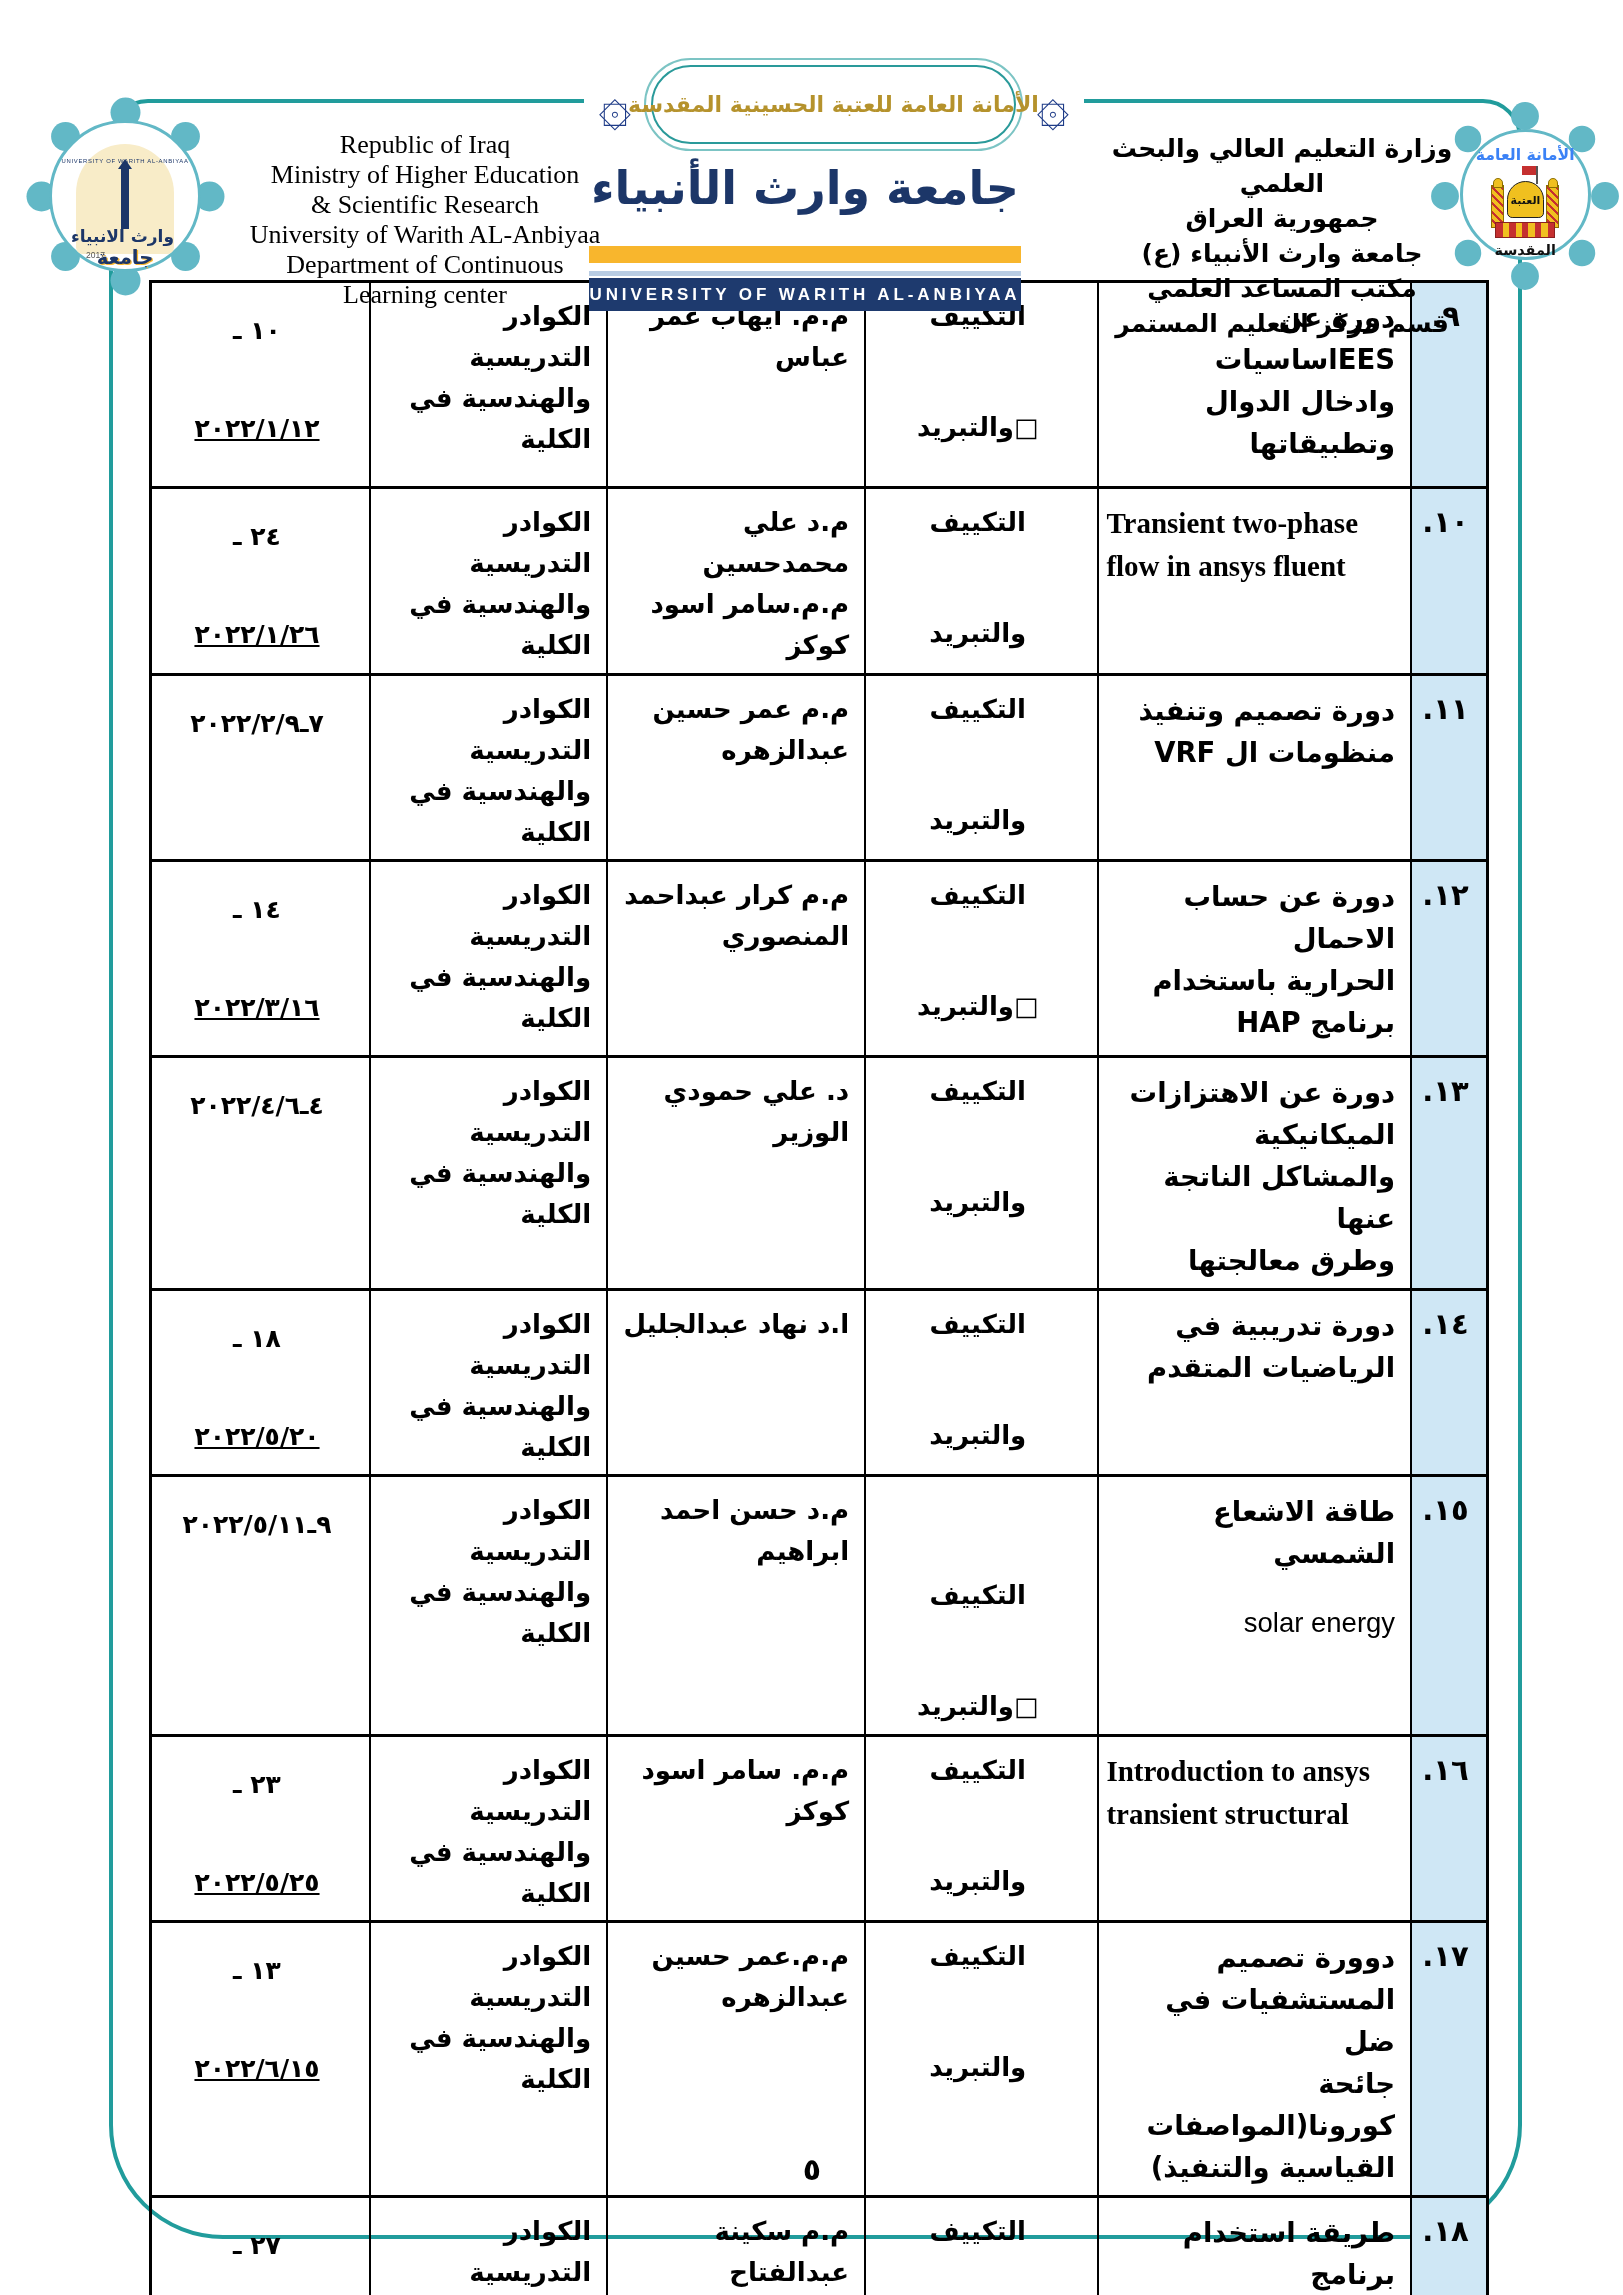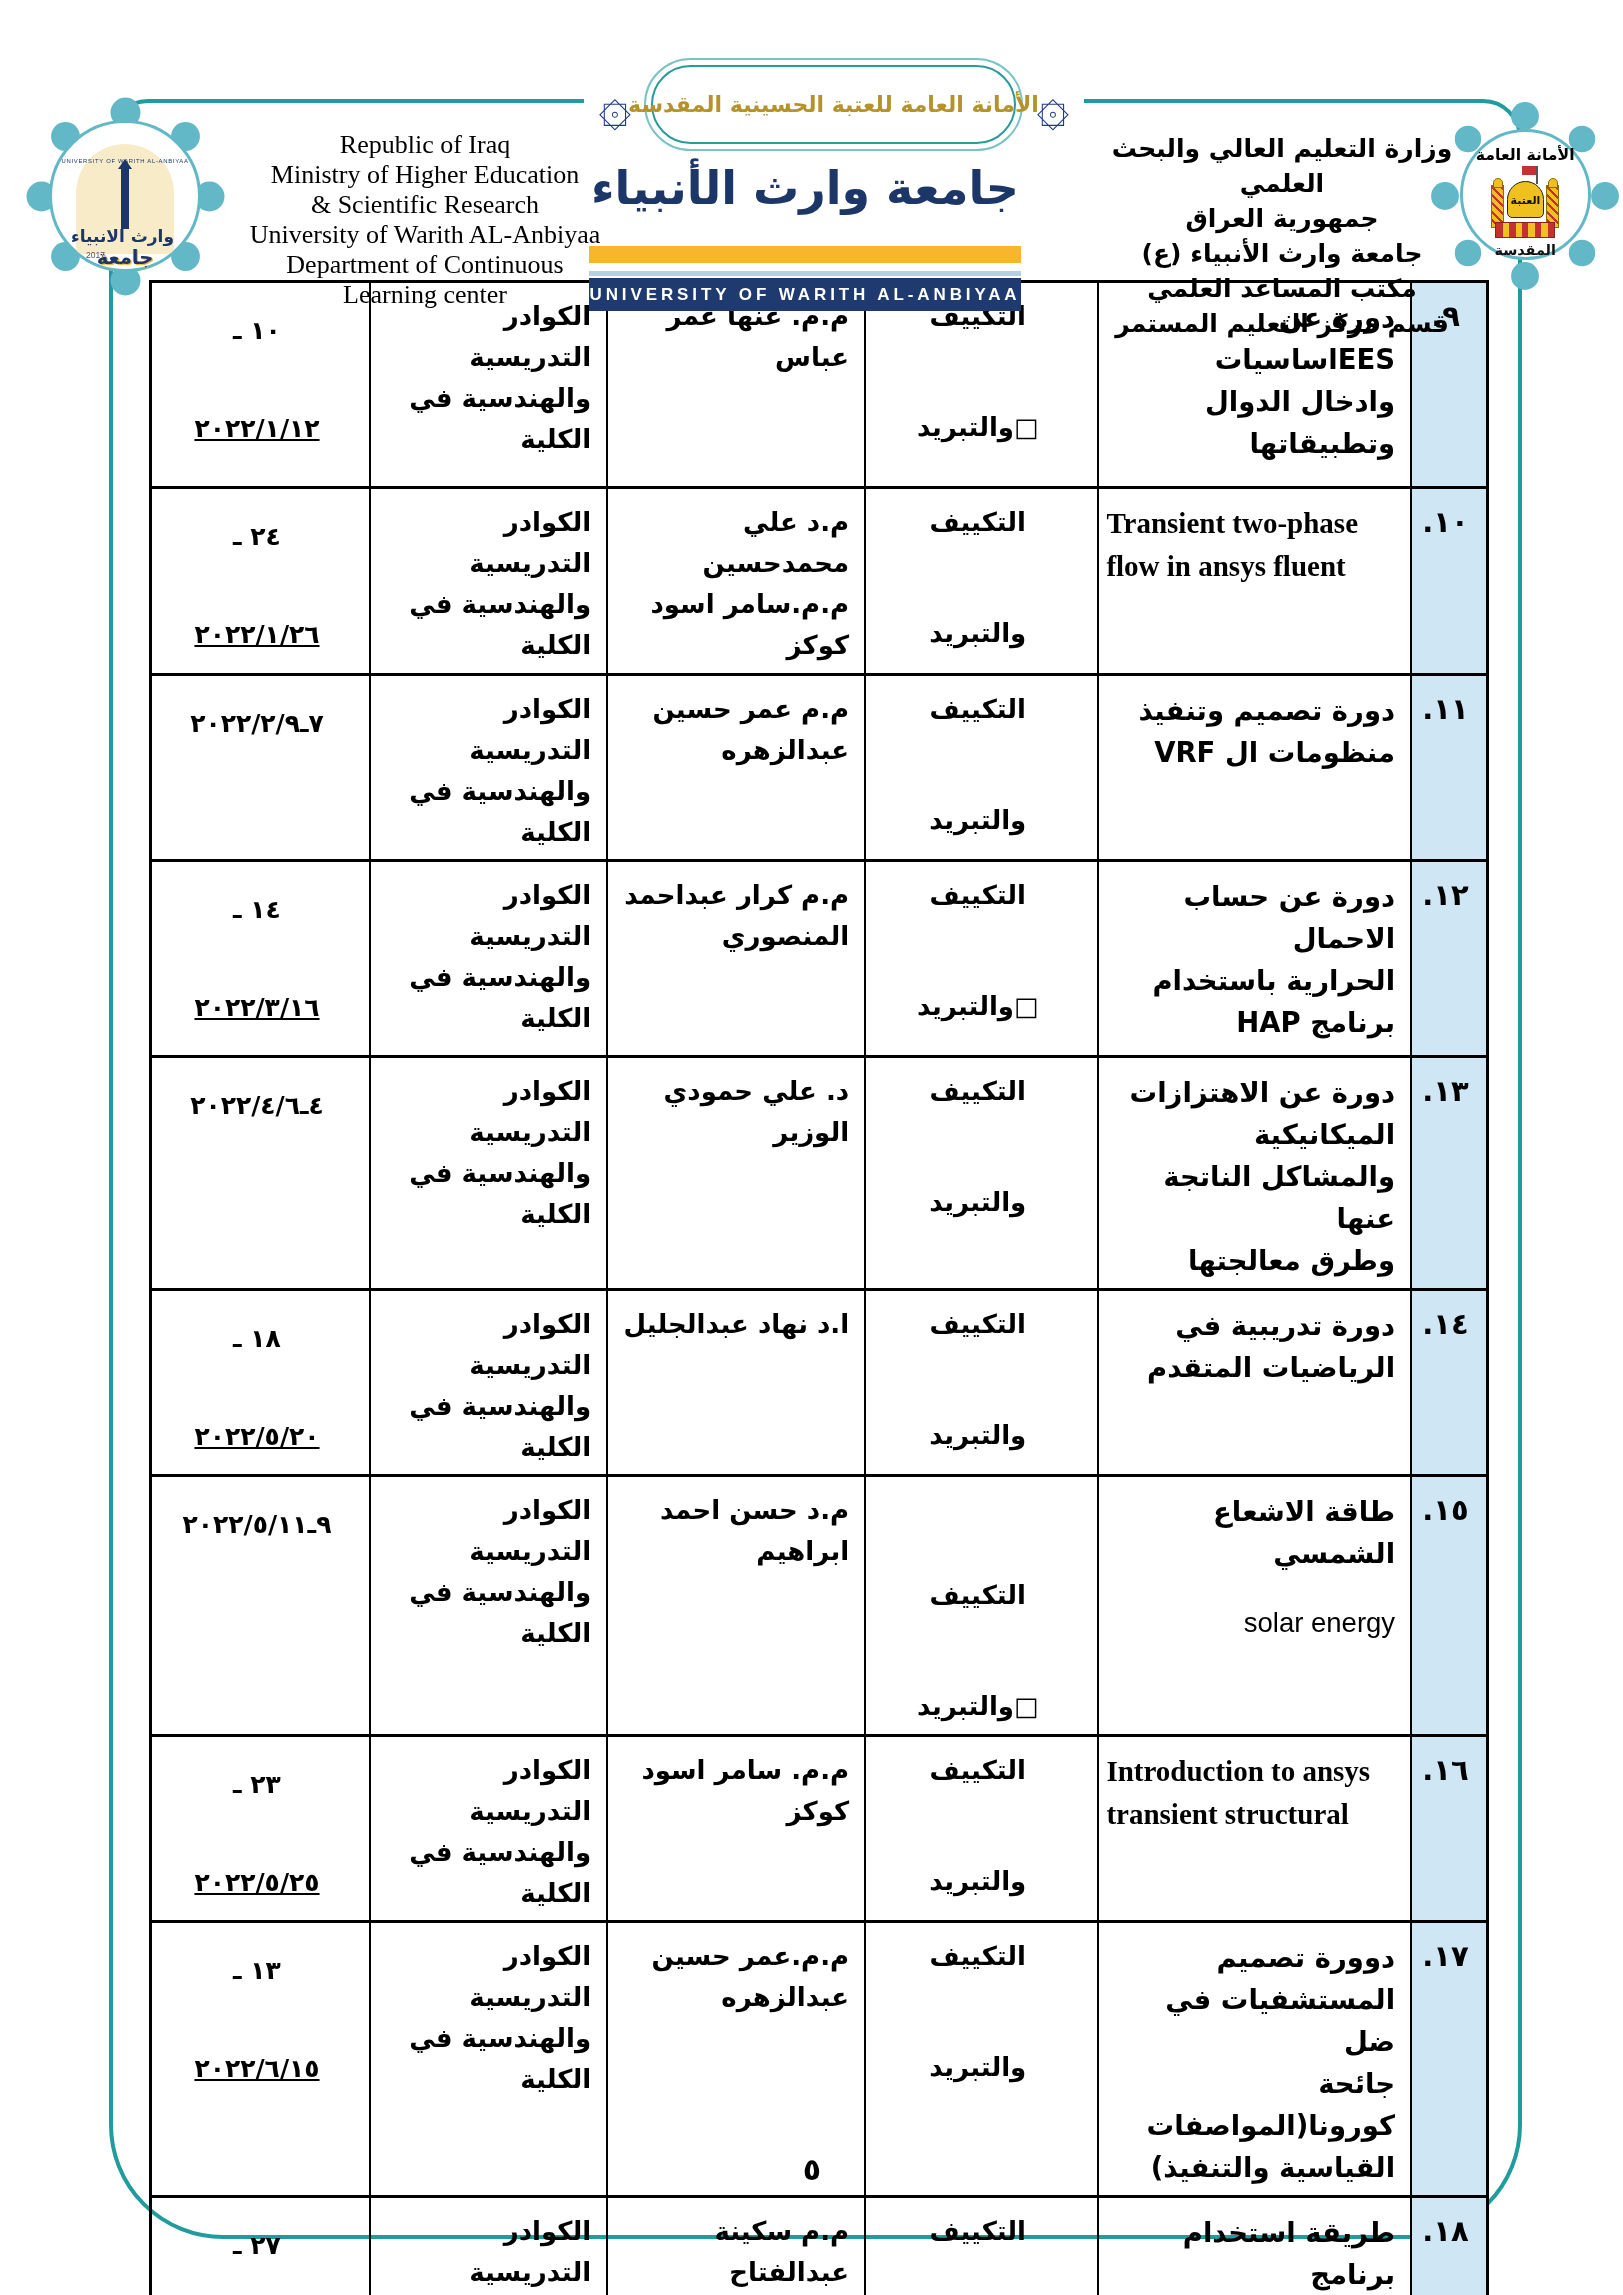--- a/index.html
+++ b/index.html
@@ -60,21 +60,21 @@
     font-size:8.5px; color:#555; font-family:"Liberation Sans", sans-serif; }
 
   
   .seal-right { left:1457px; top:82px; width:139px; height:222px; z-index:4; }
   .seal-right .petals { position:absolute; left:60px; top:106px; width:15.7px; height:15.7px; border-radius:50%;
     box-shadow:0 -80px 0 5.9px #62b8c6, 0 80px 0 5.9px #62b8c6, -80px 0 0 5.9px #62b8c6, 80px 0 0 5.9px #62b8c6,
       -57px -57px 0 5.2px #62b8c6, 57px -57px 0 5.2px #62b8c6, -57px 57px 0 5.2px #62b8c6, 57px 57px 0 5.2px #62b8c6; }
   .seal-right .ring { position:absolute; left:2.6px; top:47px; width:131px; height:131px; border-radius:50%;
     background:#fff; border:3.3px solid #62b8c6; }
   .seal-right .t-top { position:absolute; left:15.7px; top:63px; width:105px; text-align:center;
-    font-weight:700; font-size:15.7px; color:#000000; direction:rtl; white-space:nowrap; }
+    font-weight:700; font-size:15.7px; color:#3b82f6; direction:rtl; white-space:nowrap; }
   .seal-right .minaret { position:absolute; width:13px; height:43px; top:103px;
     background:repeating-linear-gradient(45deg,#f0c01f 0 3.9px,#c53030 3.9px 5.9px); border:1.3px solid #8a6d00; }
   .seal-right .m1 { left:34px; } .seal-right .m2 { left:89px; }
   .seal-right .minaret:before { content:""; position:absolute; left:1.3px; top:-7.9px; width:7.9px; height:7.9px;
     background:#f0c01f; border:0.7px solid #8a6d00; border-radius:50% 50% 0 0; }
   .seal-right .dome { position:absolute; left:50px; top:99px; width:37px; height:37px; border-radius:50% 50% 14% 14%;
     background:#f0c01f; border:1.3px solid #222; text-align:center; font-weight:700; font-size:11px;
     line-height:37px; color:#111; direction:rtl; z-index:2; }
   .seal-right .flag { position:absolute; left:65px; top:84px; width:14.4px; height:8.5px; background:#c53030; }
   .seal-right .flag:after { content:""; position:absolute; right:-1.3px; top:0; width:1.3px; height:18.3px; background:#555; }
@@ -195,21 +195,21 @@
             </div>
           </td>
           <td class="col-type">
             <div class="cellpad">
               <div class="line">التكييف</div>
               <div class="line">□والتبريد</div>
             </div>
           </td>
           <td class="col-instructor">
             <div class="cellpad">
-              <div class="line">م.م. عنها عمر</div>
+              <div class="line">م.م. ايهاب عمر</div>
               <div class="line">عباس</div>
             </div>
           </td>
           <td class="col-audience">
             <div class="cellpad">
               <div class="line">الكوادر</div>
               <div class="line">التدريسية</div>
               <div class="line">والهندسية في</div>
               <div class="line">الكلية</div>
             </div>

